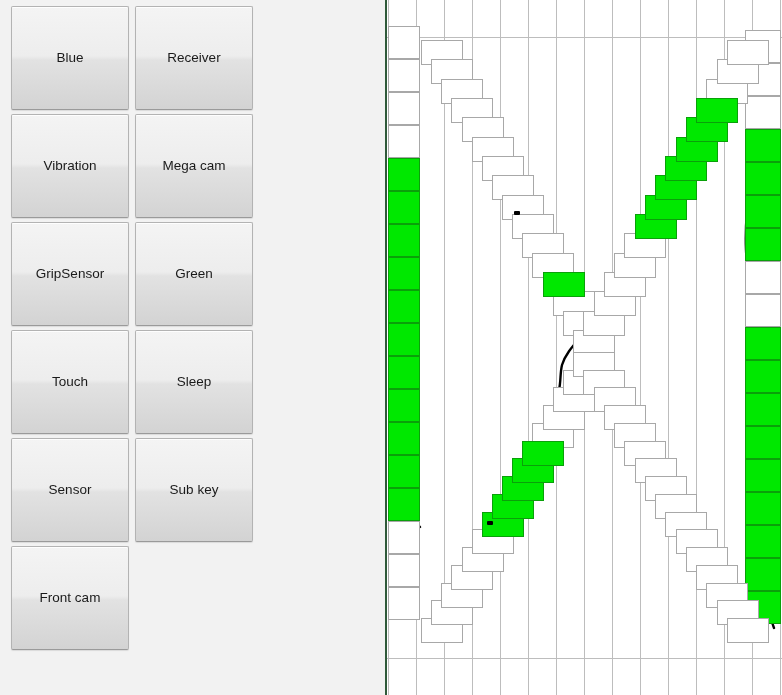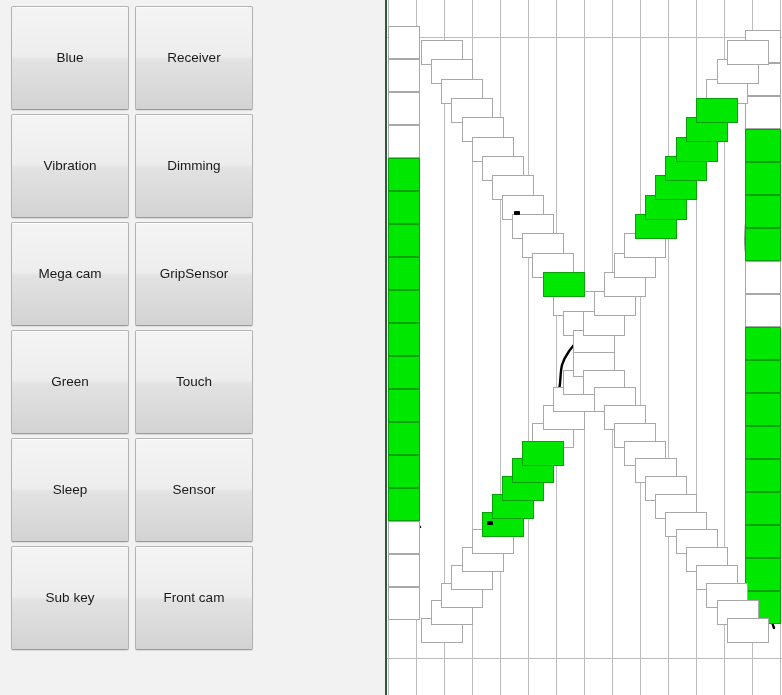--- a/index.html
+++ b/index.html
@@ -125,21 +125,20 @@
 <body>
 
 <div id="root">
 
   <div id="button-panel">
     <div id="button-grid">
       <div class="btn">Blue</div>
 
       <div class="btn">Receiver</div>
       <div class="btn">Vibration</div>
-      <div class="btn">Dimming</div>
 
       <div class="btn">Mega cam</div>
       <div class="btn">GripSensor</div>
       <div class="btn">Green</div>
 
       <div class="btn">Touch</div>
       <div class="btn">Sleep</div>
       <div class="btn">Sensor</div>
 
       <div class="btn">Sub key</div>

